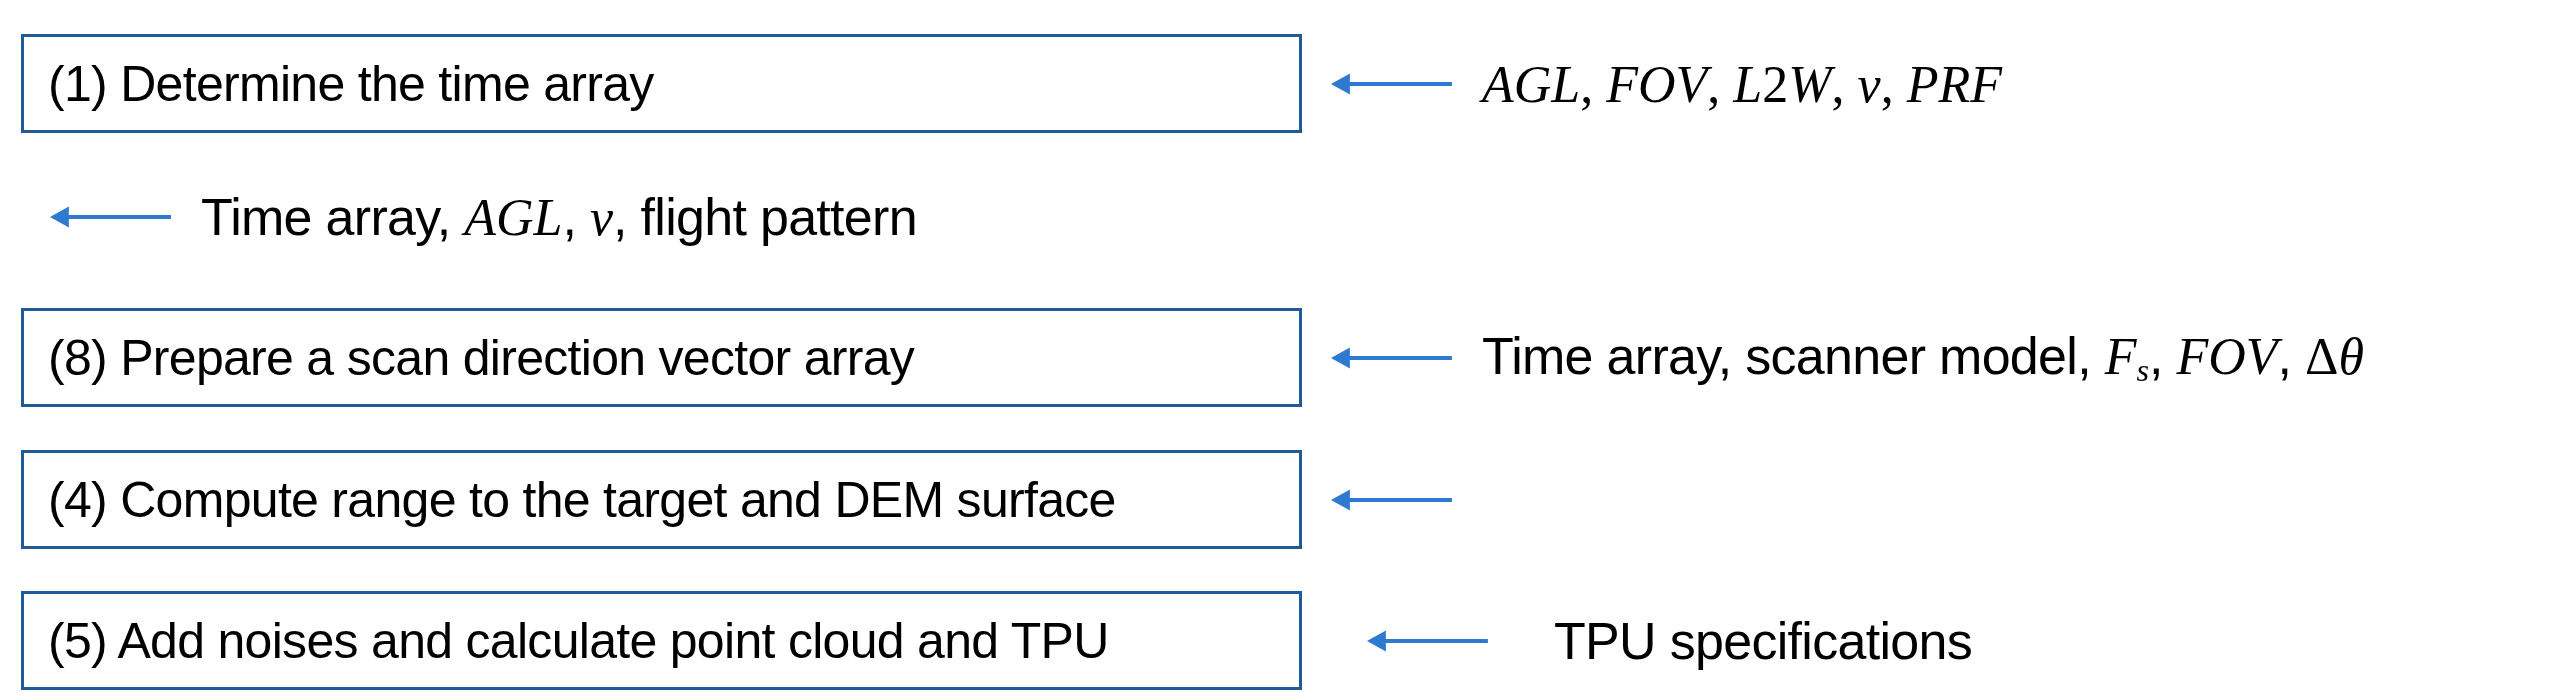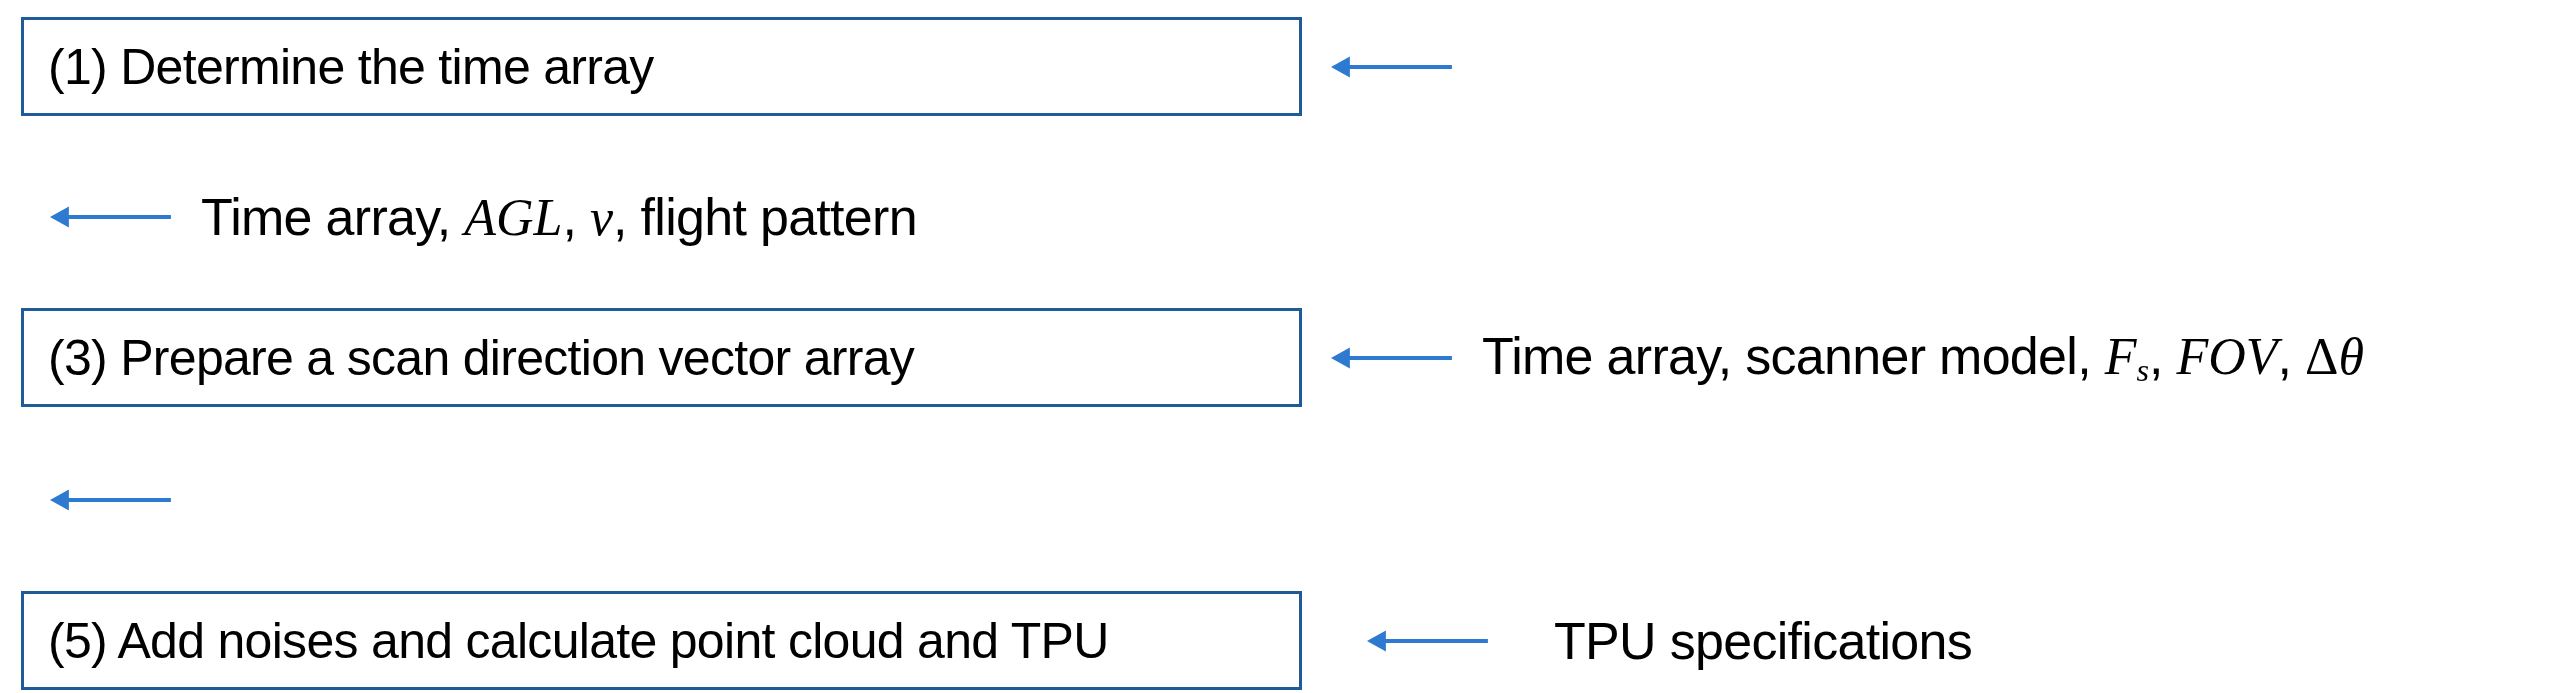--- a/index.html
+++ b/index.html
@@ -70,50 +70,54 @@
   }
   .sub {
     font-size: 0.62em;
     vertical-align: -0.22em;
   }
 </style>
 </head>
 <body>
 
 <div id="canvas">
-  <div class="row" style="top: 17px;">
+  <div class="row" style="top: 34px;">
     <div class="stepbox">
       <span class="step-text">(1) Determine the time array</span>
     </div>
     <svg class="arrow" viewBox="0 0 176 40" xmlns="http://www.w3.org/2000/svg">
       <line x1="22" y1="20" x2="173" y2="20" stroke="currentColor" stroke-width="6"></line>
       <polygon points="0,20 27,5 27,35" fill="currentColor"></polygon>
     </svg>
+    <span class="label"><span class="seg-math">AGL</span><span class="seg-mathup">, </span><span class="seg-math">FOV</span><span class="seg-mathup">, </span><span class="seg-math">L</span><span class="seg-mathup">2</span><span class="seg-math">W</span><span class="seg-mathup">, </span><span class="seg-math">v</span><span class="seg-mathup">, </span><span class="seg-math">PRF</span></span>
   </div>
 
   <div class="row" style="top: 167px;">
     <svg class="arrow" viewBox="0 0 176 40" xmlns="http://www.w3.org/2000/svg">
       <line x1="22" y1="20" x2="173" y2="20" stroke="currentColor" stroke-width="6"></line>
       <polygon points="0,20 27,5 27,35" fill="currentColor"></polygon>
     </svg>
     <span class="label"><span class="seg-plain">Time array, </span><span class="seg-math">AGL</span><span class="seg-plain">, </span><span class="seg-math">v</span><span class="seg-plain">, flight pattern</span></span>
   </div>
 
   <div class="row" style="top: 308px;">
     <div class="stepbox">
-      <span class="step-text">(3) Prepare a scan direction vector array</span>
+      <span class="step-text">(8) Prepare a scan direction vector array</span>
     </div>
     <svg class="arrow" viewBox="0 0 176 40" xmlns="http://www.w3.org/2000/svg">
       <line x1="22" y1="20" x2="173" y2="20" stroke="currentColor" stroke-width="6"></line>
       <polygon points="0,20 27,5 27,35" fill="currentColor"></polygon>
     </svg>
     <span class="label"><span class="seg-plain">Time array, scanner model, </span><span class="seg-math">F</span><span class="seg-math sub">s</span><span class="seg-plain">, </span><span class="seg-math">FOV</span><span class="seg-plain">, </span><span class="seg-mathup">Δ</span><span class="seg-math">θ</span></span>
   </div>
 
   <div class="row" style="top: 450px;">
+    <div class="stepbox">
+      <span class="step-text">(4) Compute range to the target and DEM surface</span>
+    </div>
     <svg class="arrow" viewBox="0 0 176 40" xmlns="http://www.w3.org/2000/svg">
       <line x1="22" y1="20" x2="173" y2="20" stroke="currentColor" stroke-width="6"></line>
       <polygon points="0,20 27,5 27,35" fill="currentColor"></polygon>
     </svg>
   </div>
 
   <div class="row" style="top: 591px; gap: 36px;">
     <div class="stepbox">
       <span class="step-text">(5) Add noises and calculate point cloud and TPU</span>
     </div>

